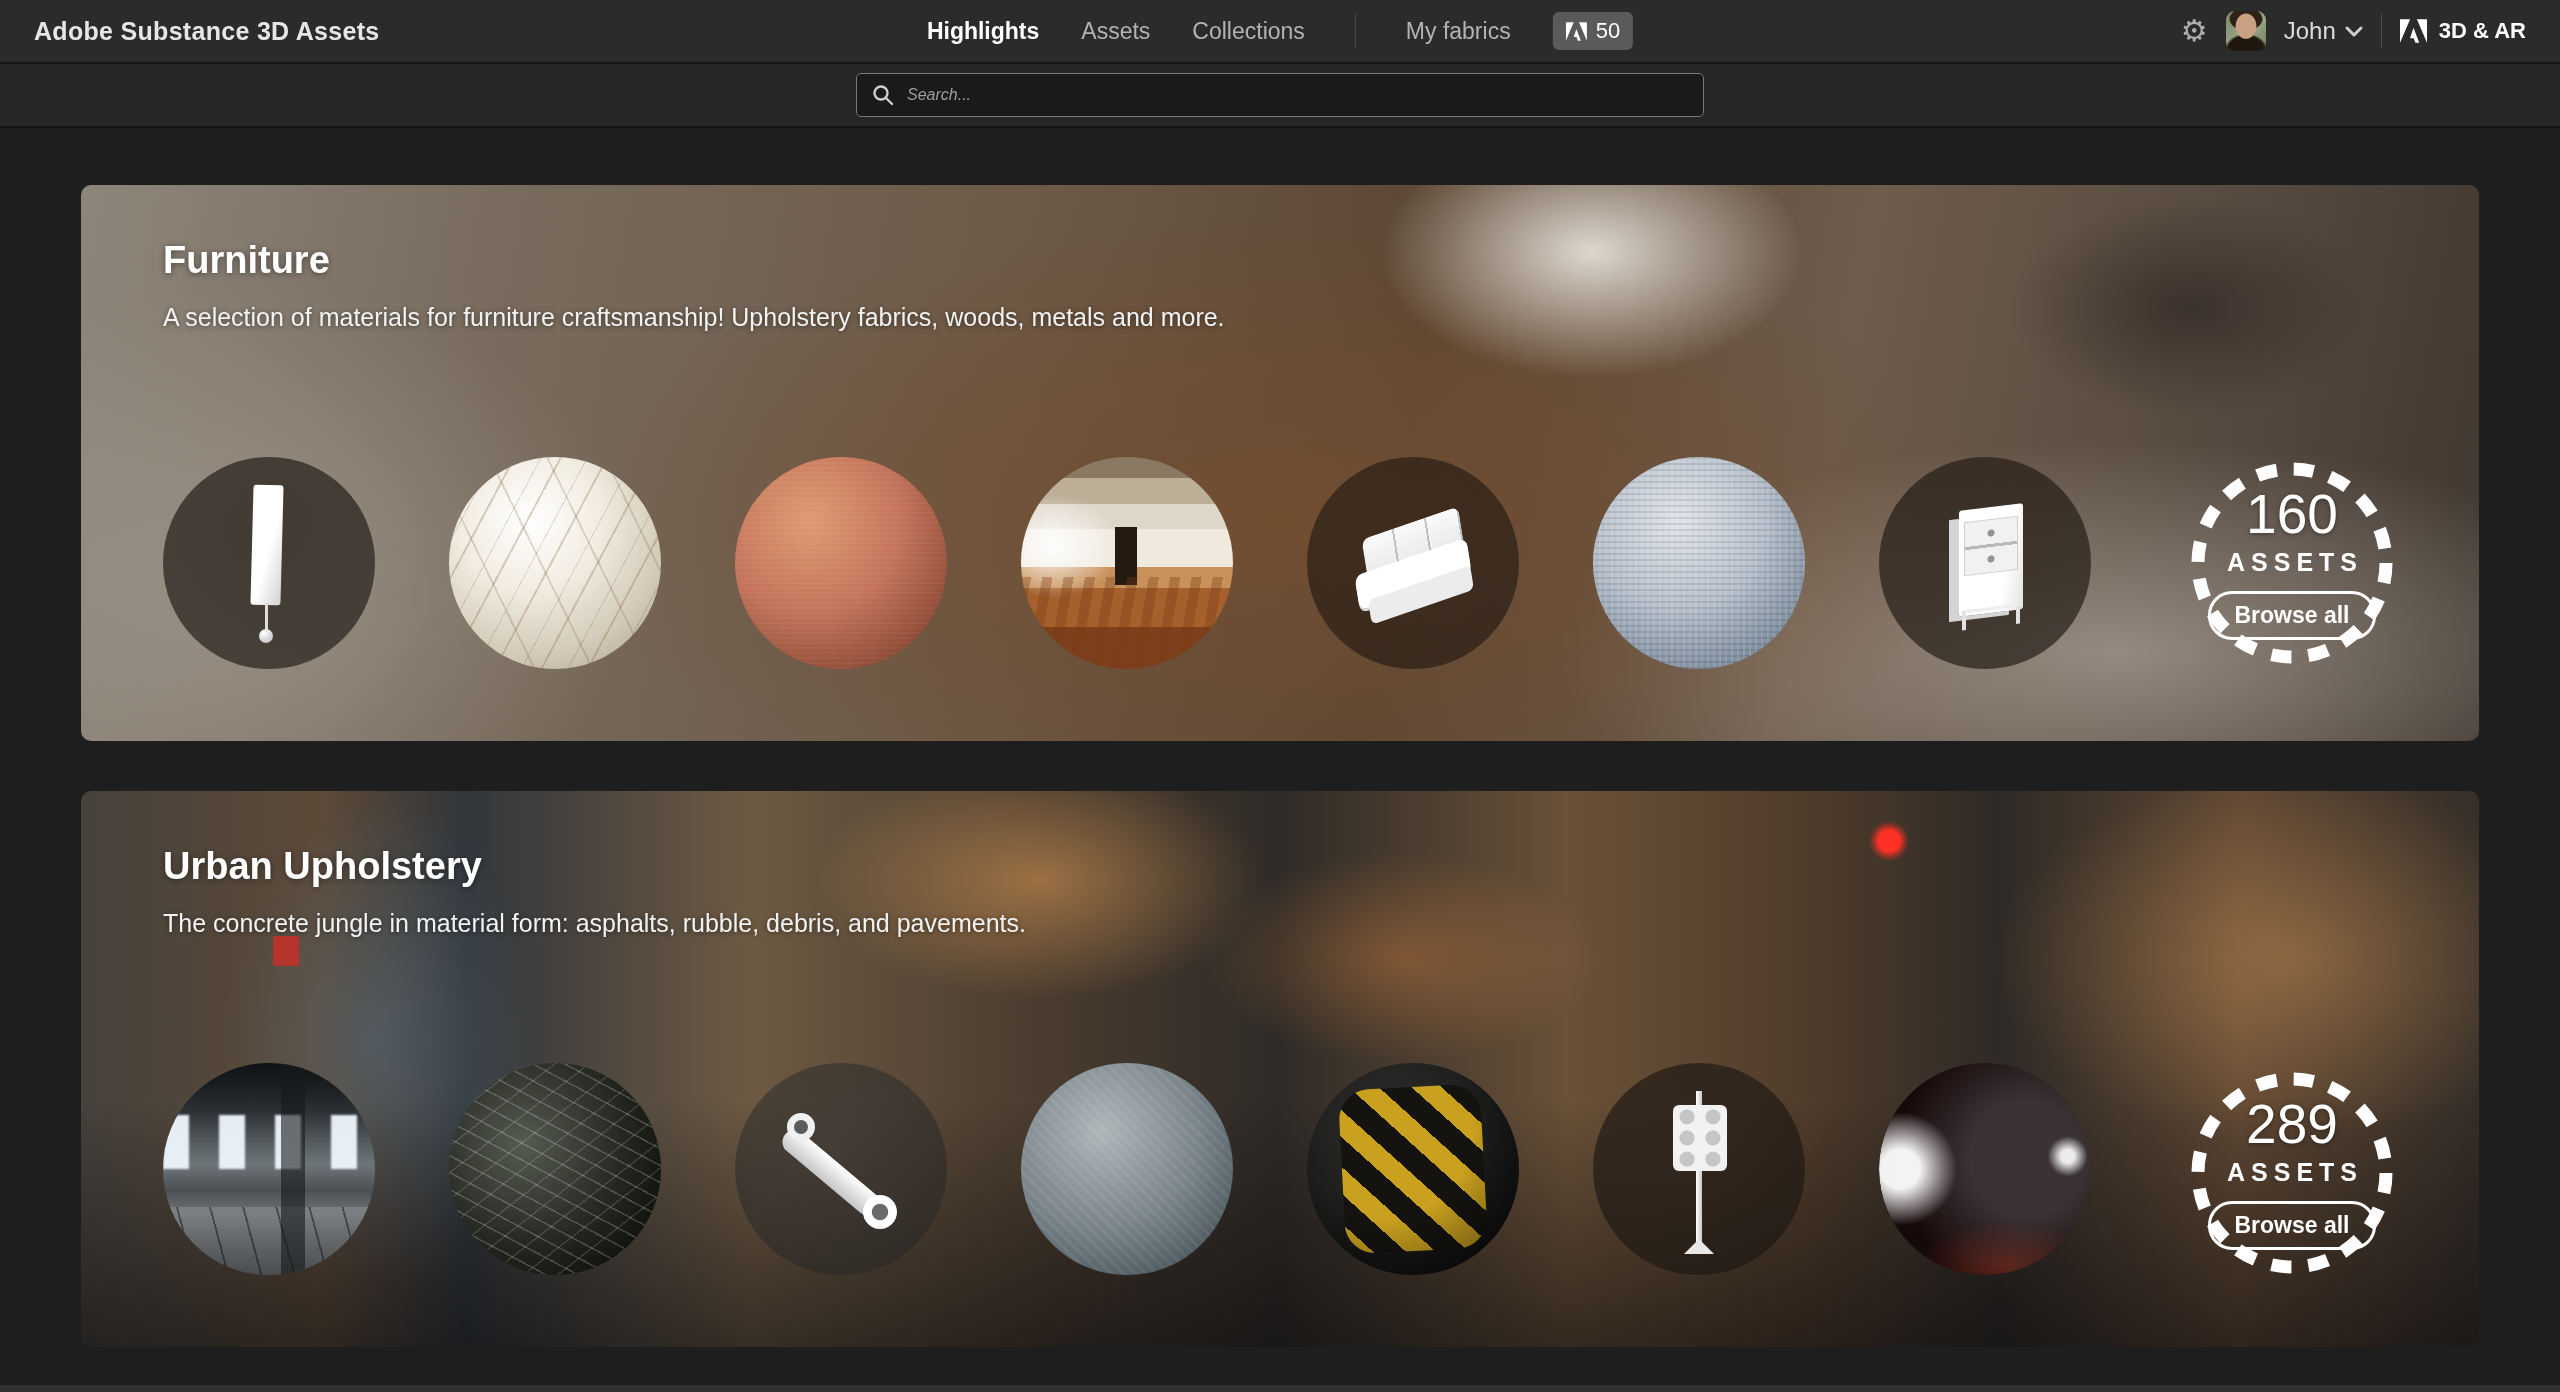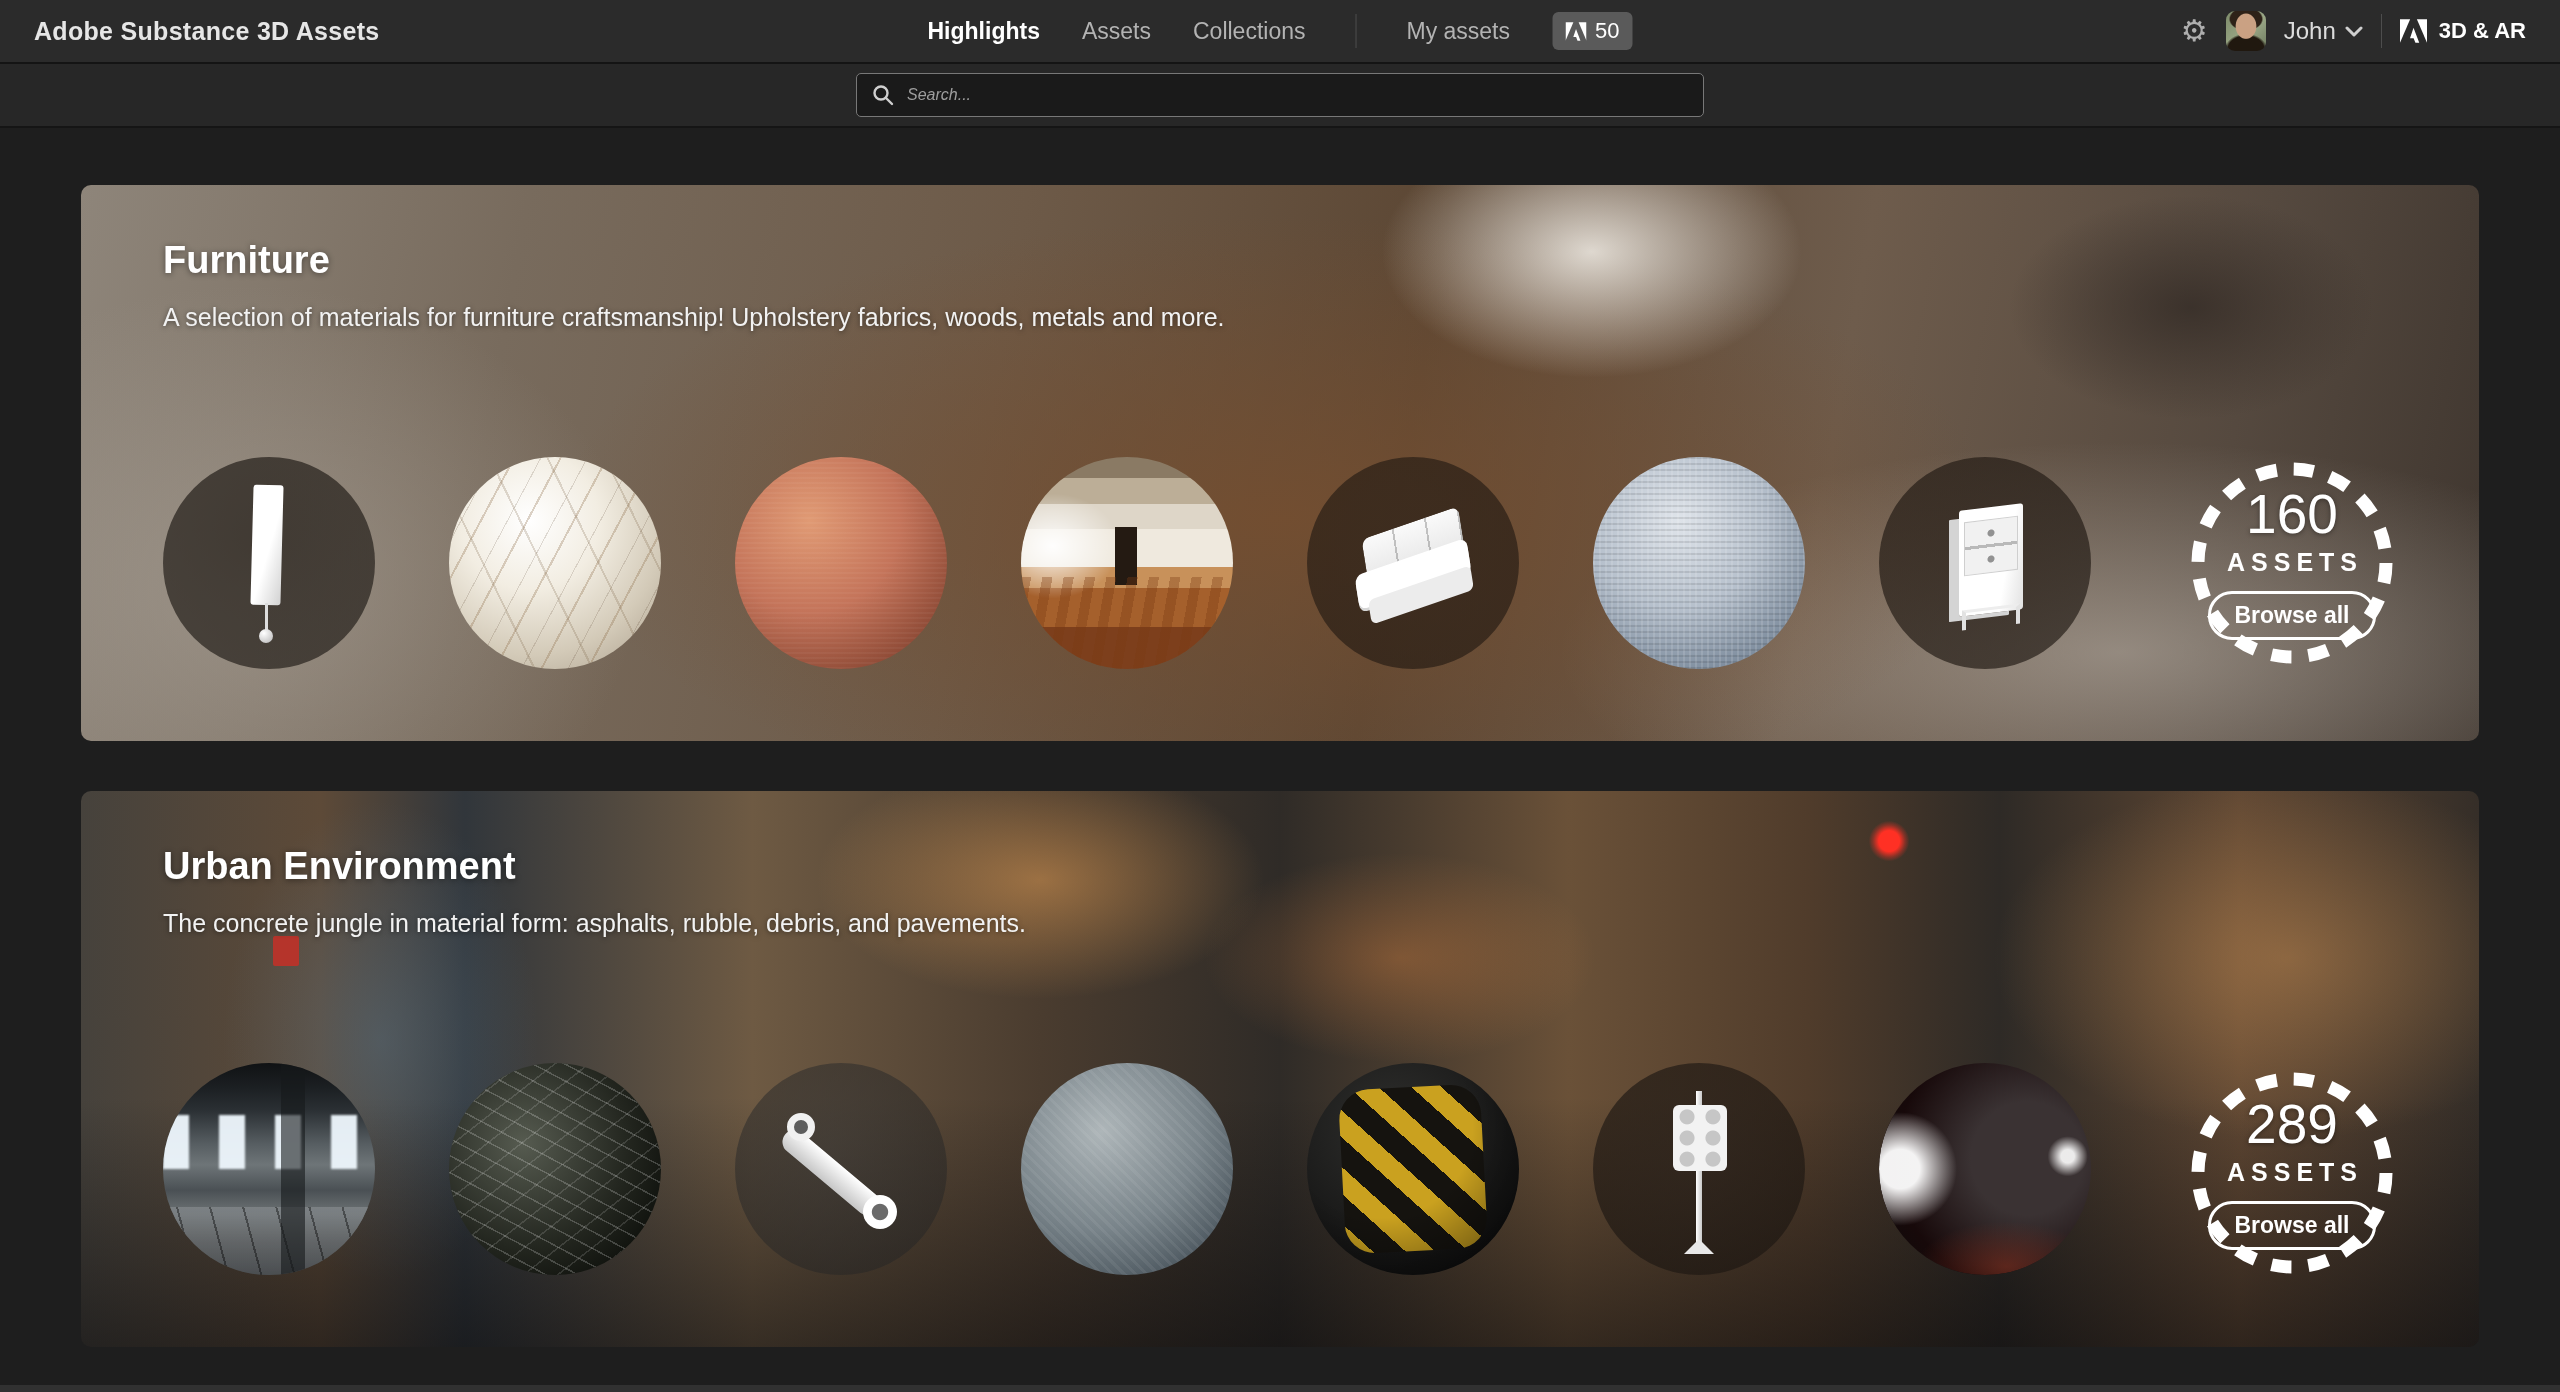--- a/index.html
+++ b/index.html
@@ -198,21 +198,21 @@
 <body>
 
 <header class="topbar">
   <div class="app-title">Adobe Substance 3D Assets</div>
 
   <nav class="nav">
     <span class="nav-item active">Highlights</span>
     <span class="nav-item">Assets</span>
     <span class="nav-item">Collections</span>
     <span class="vdiv"></span>
-    <span class="nav-item">My assets</span>
+    <span class="nav-item">My fabrics</span>
     <span class="badge">
       <svg class="adobe-mark" width="21" height="19" viewBox="0 0 24 21">
         <path fill="#ffffff" d="M15 0 H24 V21 Z"></path>
         <path fill="#ffffff" d="M9 0 H0 V21 Z"></path>
         <path fill="#ffffff" d="M12 7.7 L17.1 21 H13.7 L12.1 16.9 H8.9 Z"></path>
       </svg>
       <span>50</span>
     </span>
   </nav>
 
@@ -293,21 +293,21 @@
       <circle cx="106" cy="106" r="94" fill="none" stroke="#ffffff" stroke-width="13" stroke-dasharray="20 17"></circle>
     </svg>
     <div class="count-num">160</div>
     <div class="count-label">ASSETS</div>
     <button class="browse-btn">Browse all</button>
   </div>
 </section>
 
 <section class="banner banner-urban">
   <div class="accent accent-redsquare"></div>
-  <h2>Urban Environment</h2>
+  <h2>Urban Upholstery</h2>
   <p>The concrete jungle in material form: asphalts, rubble, debris, and pavements.</p>
   <div class="thumb-row">
 
   <div class="th t-u-hdri-underpass">
         <div class="shape s1"></div>
         <div class="shape s2"></div>
         <div class="shape s3"></div>
       </div>
       <div class="th t-u-asphalt">
         <div class="shape s1"></div>

